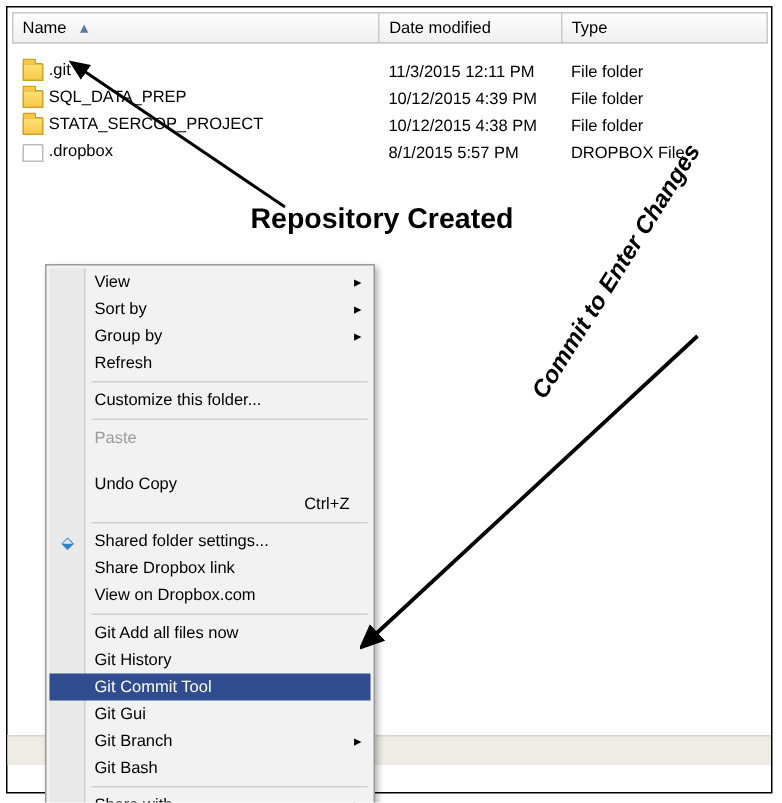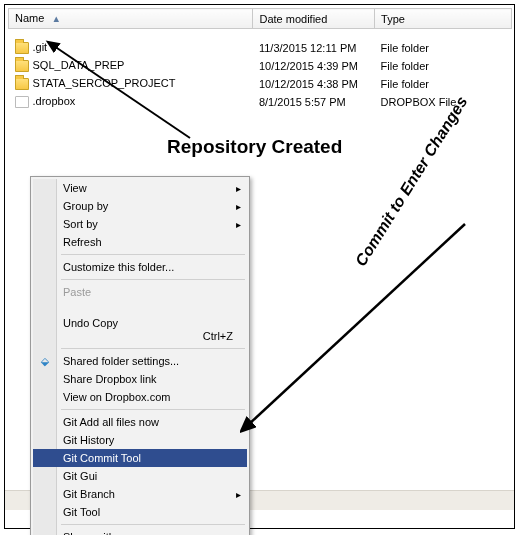--- a/index.html
+++ b/index.html
@@ -230,24 +230,24 @@
   </defs>
   <line x1="150" y1="100" x2="14" y2="8" stroke="#000" stroke-width="2" marker-end="url(#ah1)"></line>
 </svg>
 
 <div class="ctxmenu" id="ctxmenu">
   <div class="gutter"></div>
 <div class="item hassub">
       <span class="lbl">View</span>
     </div>
     <div class="item hassub">
+      <span class="lbl">Sort by</span>
+    </div>
+    <div class="item hassub">
       <span class="lbl">Group by</span>
-    </div>
-    <div class="item hassub">
-      <span class="lbl">Sort by</span>
     </div>
     <div class="item">
       <span class="lbl">Refresh</span>
     </div>
     <div class="sep"></div>
     <div class="item">
       <span class="lbl">Customize this folder...</span>
     </div>
     <div class="sep"></div>
     <div class="item disabled">
@@ -280,21 +280,21 @@
     <div class="item selected">
       <span class="lbl">Git Commit Tool</span>
     </div>
     <div class="item">
       <span class="lbl">Git Gui</span>
     </div>
     <div class="item hassub">
       <span class="lbl">Git Branch</span>
     </div>
     <div class="item">
-      <span class="lbl">Git Tool</span>
+      <span class="lbl">Git Bash</span>
     </div>
     <div class="sep"></div>
     <div class="item hassub">
       <span class="lbl">Share with</span>
     </div>
   </div>
 
 <svg class="arrow2-wrap">
   <defs>
     <marker id="ah2" markerWidth="10" markerHeight="10" refX="2" refY="3" orient="auto">

